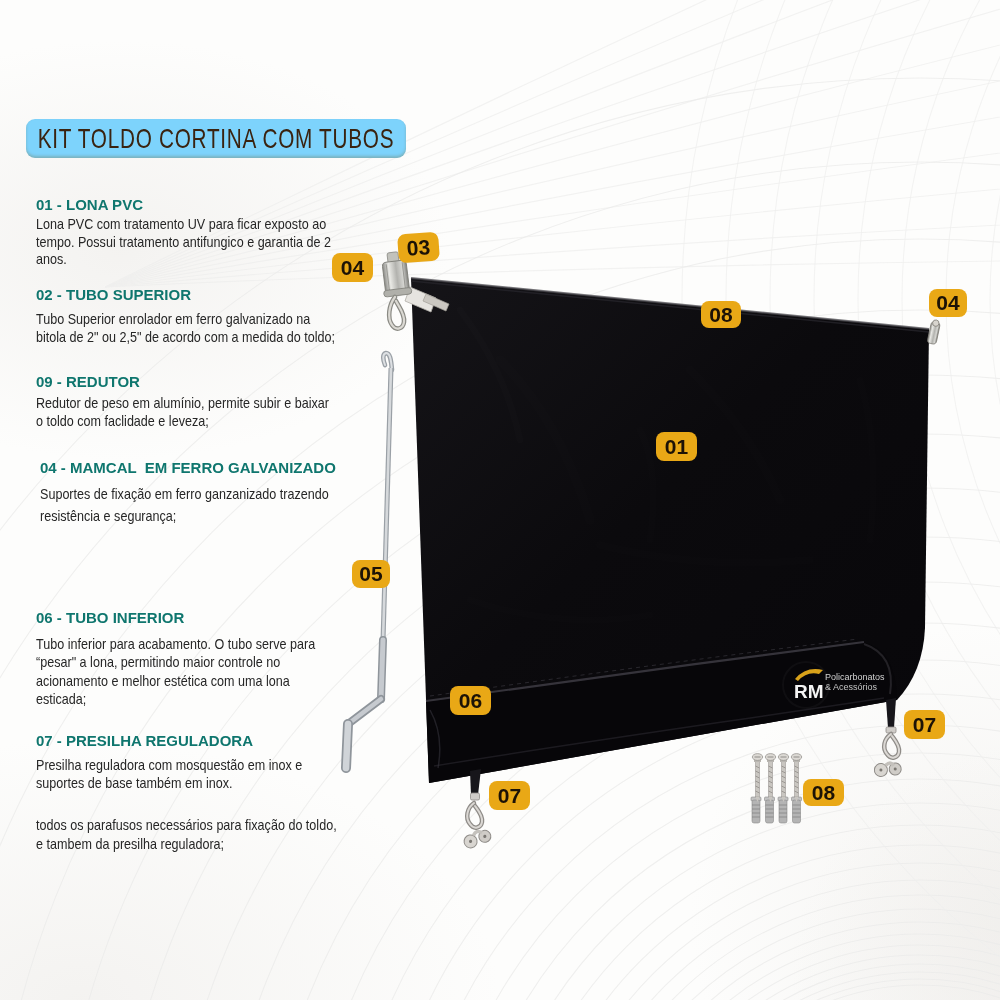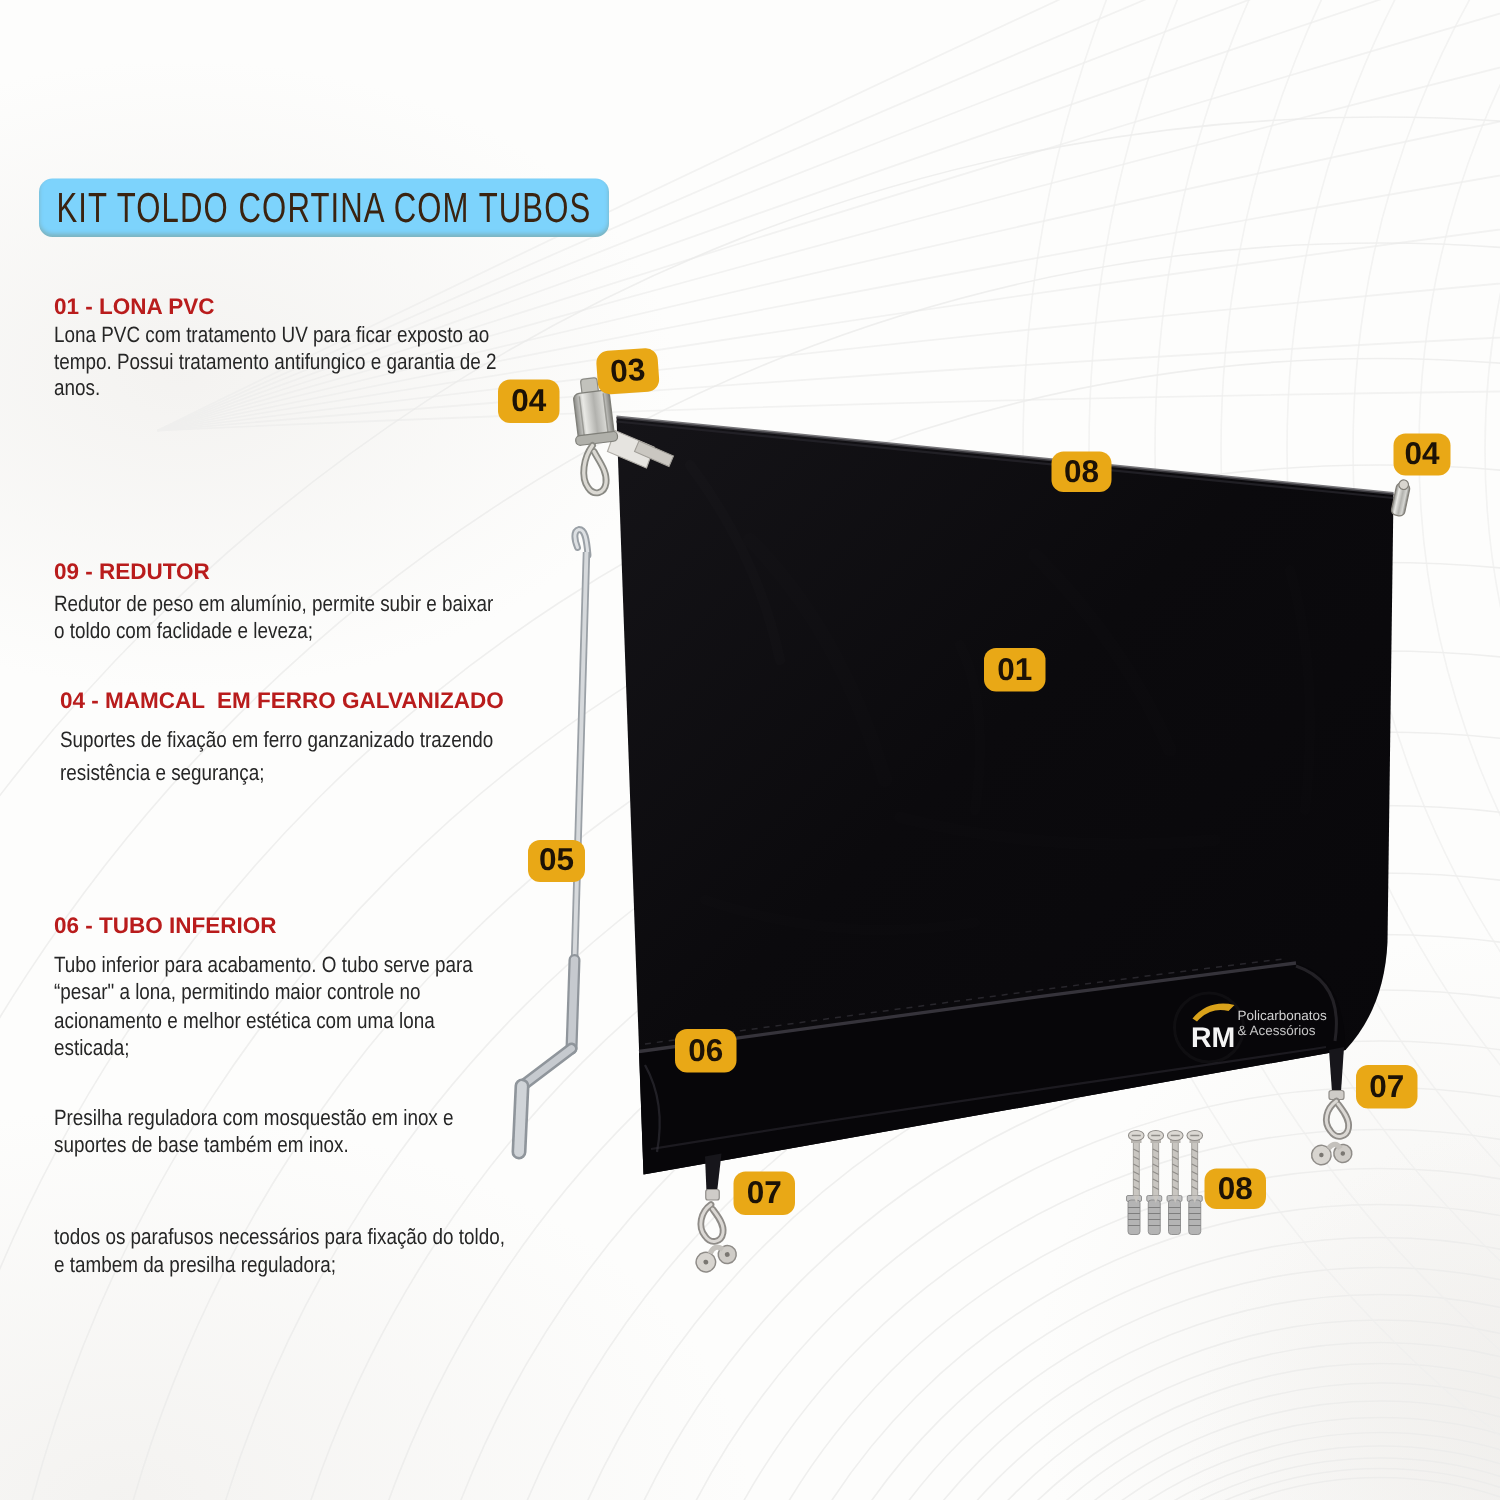--- a/index.html
+++ b/index.html
@@ -17,21 +17,21 @@
     display:flex;align-items:center;justify-content:center;
     box-shadow:inset 0 -2px 3px rgba(120,80,0,.25);
   }
   .title-bar span{
     display:inline-block;color:#3a2310;font-size:28px;font-weight:500;
     letter-spacing:1px;white-space:nowrap;
     transform:scaleX(.74);transform-origin:center center;
   }
   .tblock{position:absolute;z-index:3;left:36px;}
   .tblock h3{
-    margin:0;font-size:15px;font-weight:700;color:#b91c1c;line-height:19px;
+    margin:0;font-size:15px;font-weight:700;color:#0f766e;line-height:19px;
     white-space:pre;
   }
   .tblock p{
     margin:0;font-size:14.8px;font-weight:400;color:#262626;line-height:17.5px;
     white-space:pre;transform:scaleX(.85);transform-origin:left top;
   }
   .badge{
     position:absolute;z-index:4;
     background:#e9a816;border-radius:8px;
     display:flex;align-items:center;justify-content:center;
@@ -116,38 +116,44 @@
   <div class="title-bar">
     <span>KIT TOLDO CORTINA COM TUBOS</span>
   </div>
 
   <div class="tblock" style="top:195px">
     <h3>01 - LONA PVC</h3>
     <p style="margin-top:2px">Lona PVC com tratamento UV para ficar exposto ao
 tempo. Possui tratamento antifungico e garantia de 2
 anos.</p>
   </div>
+  <div class="tblock" style="top:285px">
+    <h3>02 - TUBO SUPERIOR</h3>
+    <p style="margin-top:7px">Tubo Superior enrolador em ferro galvanizado na
+bitola de 2" ou 2,5" de acordo com a medida do toldo;</p>
+  </div>
   <div class="tblock" style="top:372px">
     <h3>09 - REDUTOR</h3>
     <p style="margin-top:4px">Redutor de peso em alumínio, permite subir e baixar
 o toldo com faclidade e leveza;</p>
   </div>
   <div class="tblock" style="top:458px;left:40px">
     <h3>04 - MAMCAL  EM FERRO GALVANIZADO</h3>
     <p style="margin-top:7px;line-height:21.5px">Suportes de fixação em ferro ganzanizado trazendo
 resistência e segurança;</p>
   </div>
   <div class="tblock" style="top:608px">
     <h3>06 - TUBO INFERIOR</h3>
     <p style="margin-top:8px;line-height:18.3px">Tubo inferior para acabamento. O tubo serve para
 “pesar" a lona, permitindo maior controle no
 acionamento e melhor estética com uma lona
 esticada;</p>
   </div>
   <div class="tblock" style="top:731px">
+    <h3>07 - PRESILHA REGULADORA</h3>
     <p style="margin-top:6px;line-height:18px">Presilha reguladora com mosquestão em inox e
 suportes de base também em inox.</p>
   </div>
   <div class="tblock" style="top:818px">
     <p style="margin-top:-2px;line-height:19.2px">todos os parafusos necessários para fixação do toldo,
 e tambem da presilha reguladora;</p>
   </div>
 
   <svg class="art-svg" viewBox="0 0 1000 1000" aria-hidden="true">
     <defs>

